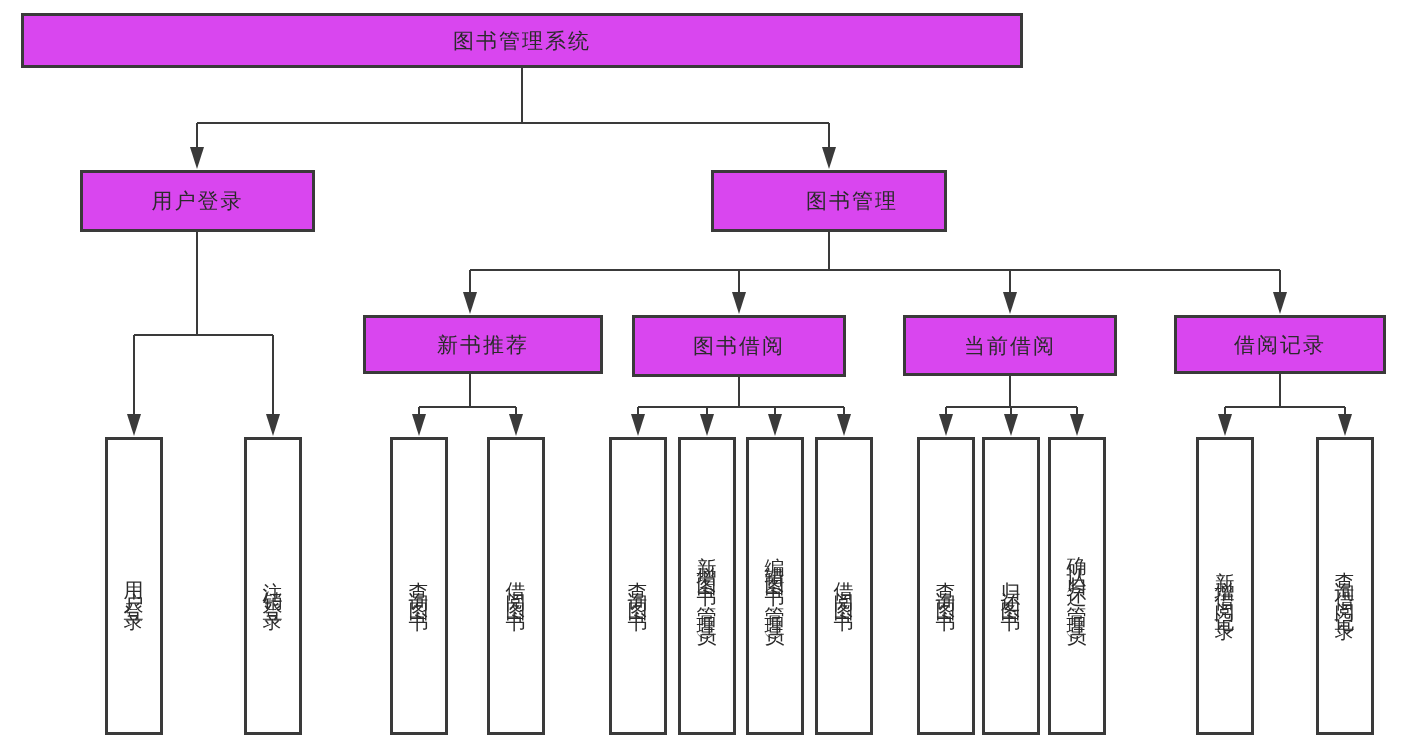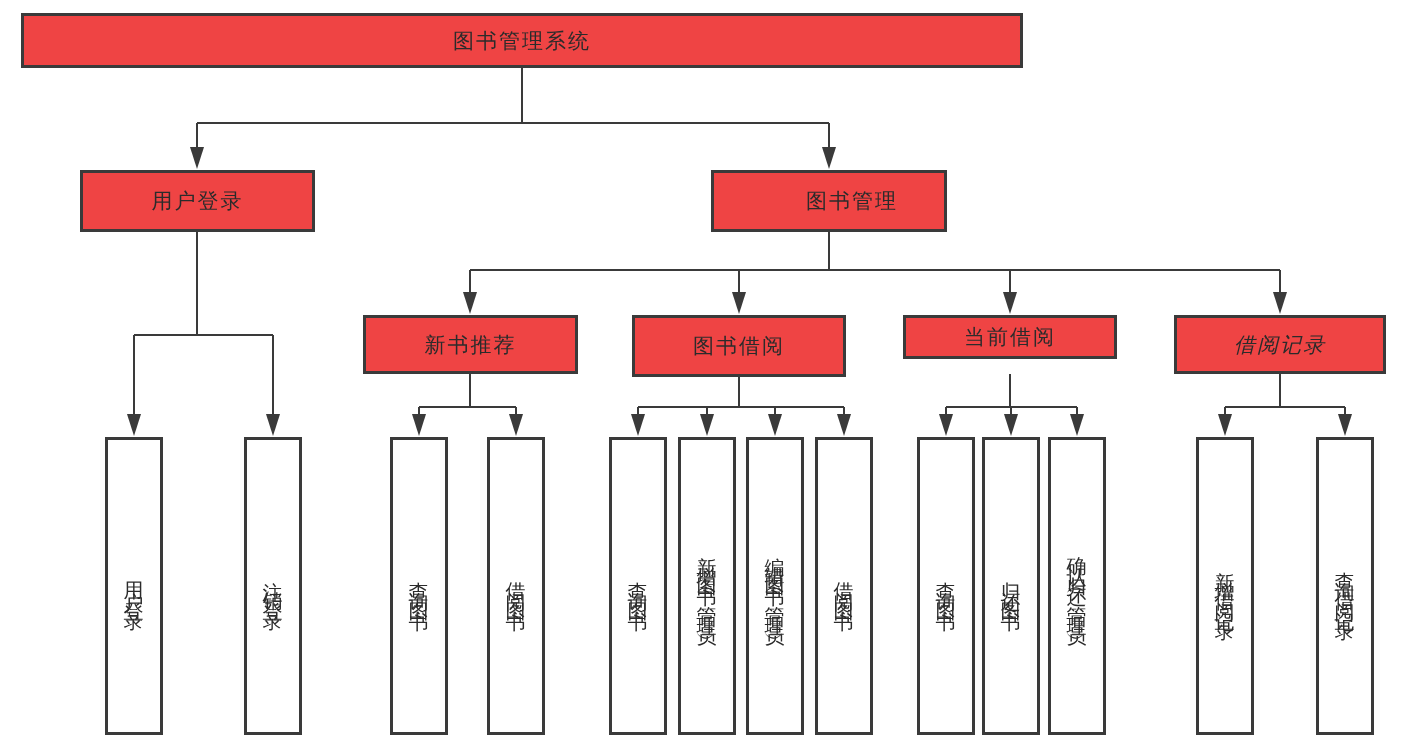--- a/index.html
+++ b/index.html
@@ -18,32 +18,32 @@
   }
   .stage{position:relative;width:1405px;height:747px;background:var(--bg);}
   .connectors{position:absolute;left:0;top:0;width:1405px;height:747px;}
   .connectors path{stroke:var(--line);stroke-width:2;fill:none;}
   .connectors polygon{fill:var(--line);stroke:none;}
 
   .hnode{
     position:absolute;
     border:3px solid var(--line);
     box-sizing:border-box;
-    background:#ef4444;
+    background:#d946ef;
     display:flex;align-items:center;justify-content:center;
     font-size:21px;letter-spacing:2px;color:var(--text);
     white-space:nowrap;
   }
   .n-root   {left:21px;  top:13px;  width:1002px; height:55px;}
   .n-login  {left:80px;  top:170px; width:235px;  height:62px;}
   .n-mgmt   {left:711px; top:170px; width:236px;  height:62px;padding-left:46px;}
-  .n-newbook{left:363px; top:315px; width:215px;  height:59px;}
+  .n-newbook{left:363px; top:315px; width:240px;  height:59px;}
   .n-borrow {left:632px; top:315px; width:214px;  height:62px;}
-  .n-current{left:903px; top:315px; width:214px;  height:44px;}
-  .n-records{left:1174px;top:315px; width:212px;  height:59px;font-style:italic;}
+  .n-current{left:903px; top:315px; width:214px;  height:61px;}
+  .n-records{left:1174px;top:315px; width:212px;  height:59px;}
 
   .leaf{
     position:absolute;
     top:437px;width:58px;height:298px;
     border:3px solid var(--line);
     box-sizing:border-box;
     background:#fff;
     display:flex;align-items:center;justify-content:center;
   }
   .leaf .vtext{

